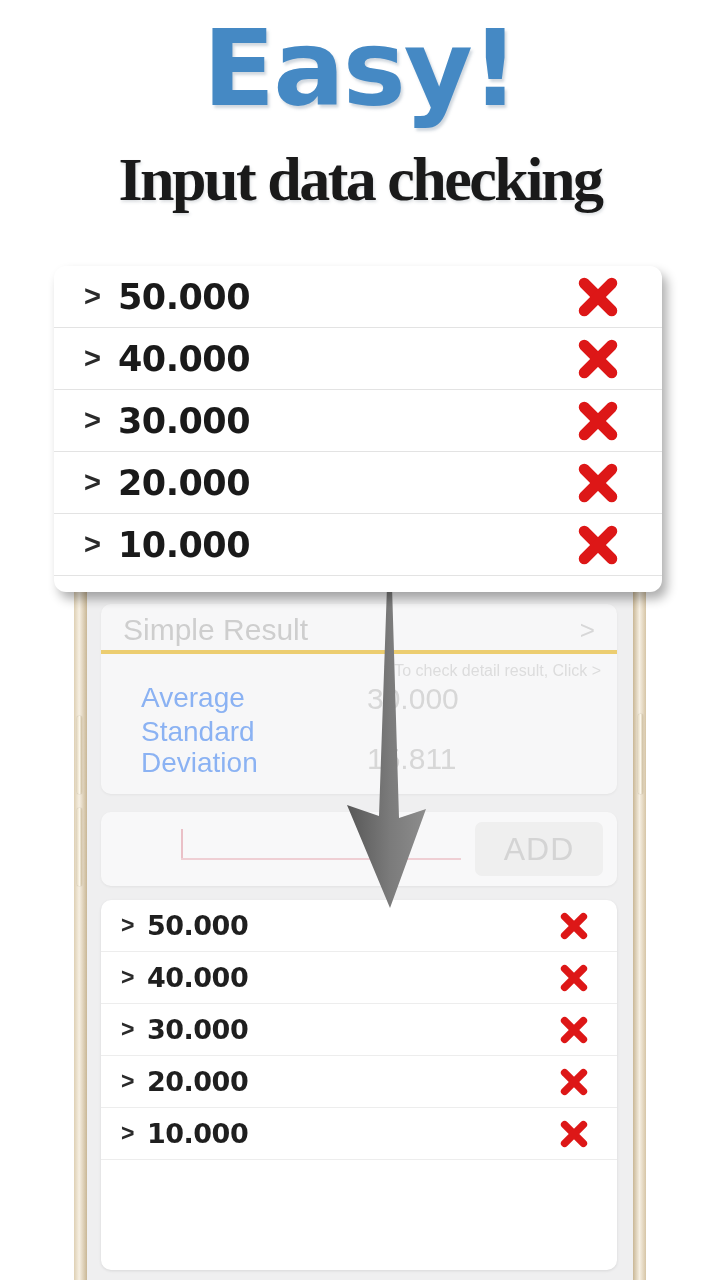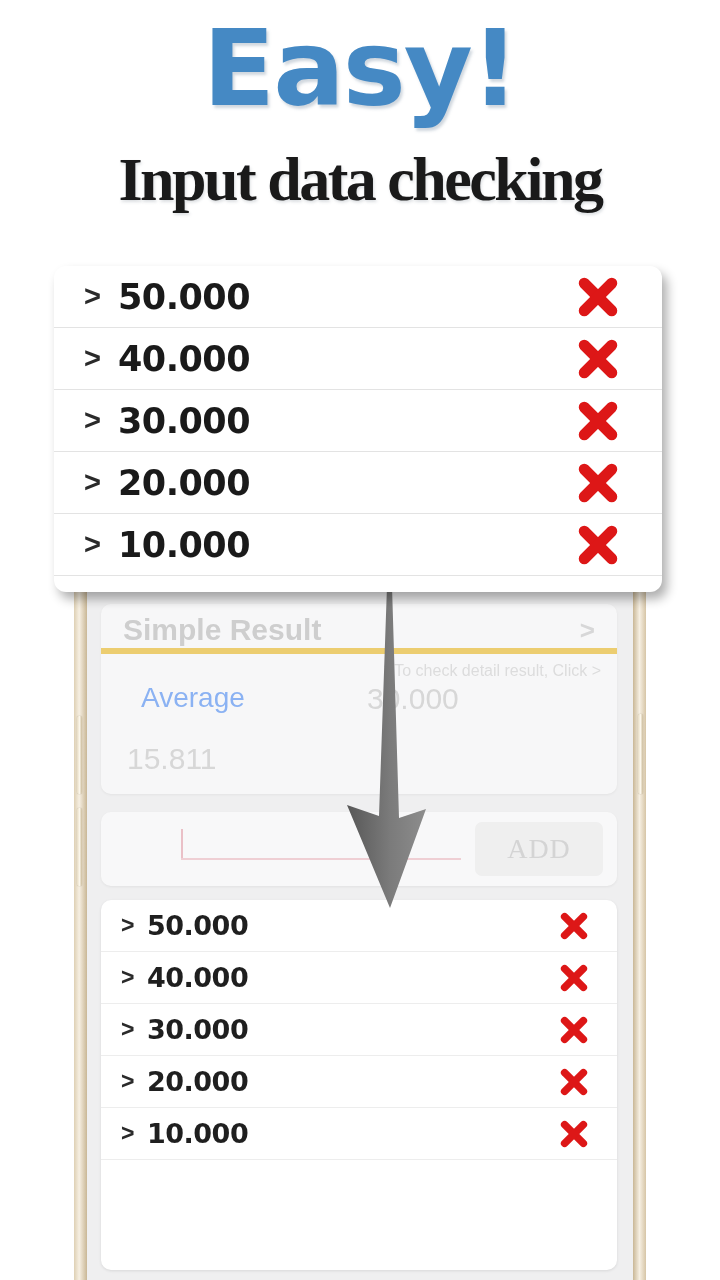--- a/index.html
+++ b/index.html
@@ -113,22 +113,21 @@
     position: absolute;
     left: 14px; top: 14px;
     width: 516px;
     height: 190px;
     opacity: 0.55;
   }
 
   .result-head {
     position: relative;
     height: 50px;
-    border-bottom: 6px solid #eab308;
-    font-weight: bold;
+    border-bottom: 4px solid #eab308;
   }
   .result-title {
     position: absolute;
     left: 22px; top: 9px;
     font-size: 30px;
     color: #b4b4b4;
     font-family: "Liberation Sans", sans-serif;
   }
   .result-chevron {
     position: absolute;
@@ -193,22 +192,22 @@
   }
   .add-button {
     position: absolute;
     right: 14px; top: 10px;
     width: 128px;
     height: 54px;
     border-radius: 7px;
     background: #efefef;
     border: none;
     color: #c4c4c4;
-    font-size: 28px;
-    font-family: Liberation Serif, serif;
+    font-size: 32px;
+    font-family: Liberation Sans, sans-serif;
     letter-spacing: 1px;
   }
 
   
   .list-card {
     position: absolute;
     left: 14px; top: 310px;
     width: 516px;
     height: 370px;
     overflow: hidden;
@@ -315,20 +314,21 @@
           <div class="result-title">Simple Result</div>
           <div class="result-chevron">&gt;</div>
         </div>
         <div class="result-hint">* To check detail result, Click &gt;</div>
         <div class="result-rows">
           <div class="result-row">
             <div class="result-label">Average</div>
             <div class="result-value">30.000</div>
           </div>
           <div class="result-row sd">
+            <div class="result-label">Standard Deviation</div>
             <div class="result-value">15.811</div>
           </div>
         </div>
       </div>
 
       <div class="card input-card">
         <div class="input-caret"></div>
         <div class="input-underline"></div>
         <button class="add-button">ADD</button>
       </div>

